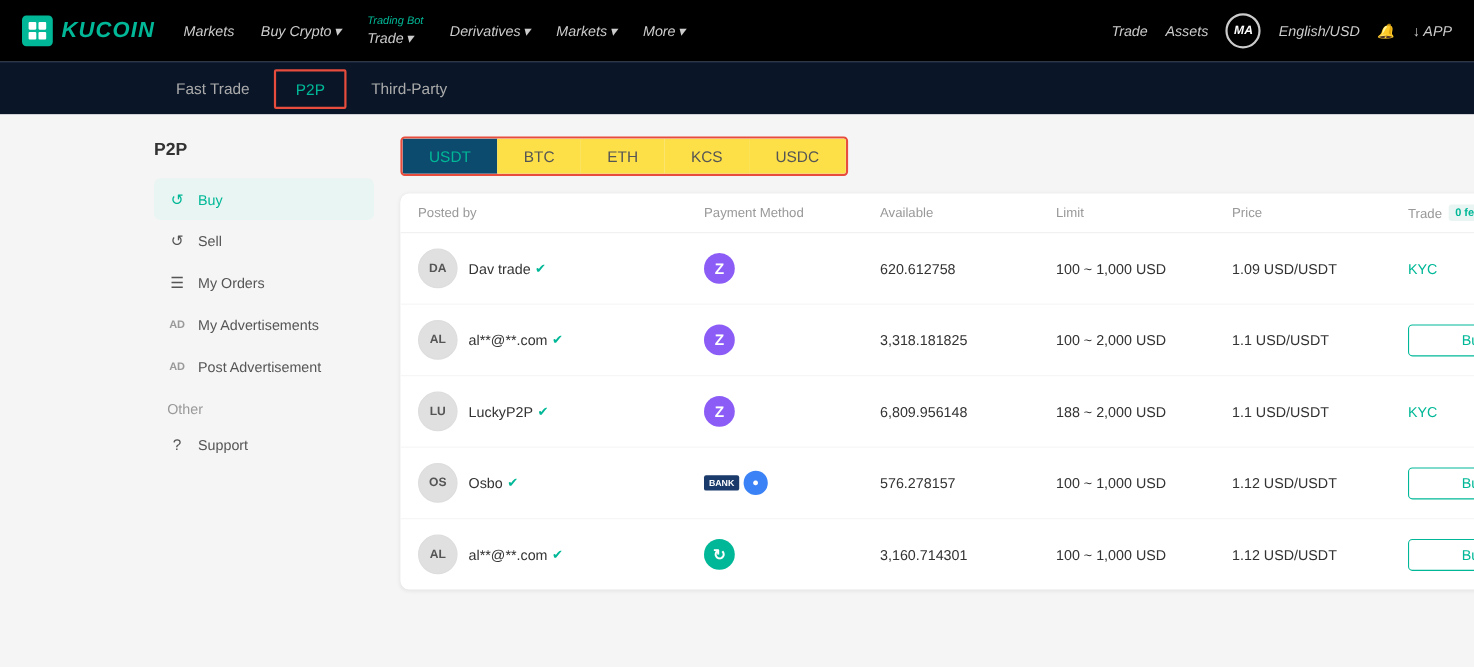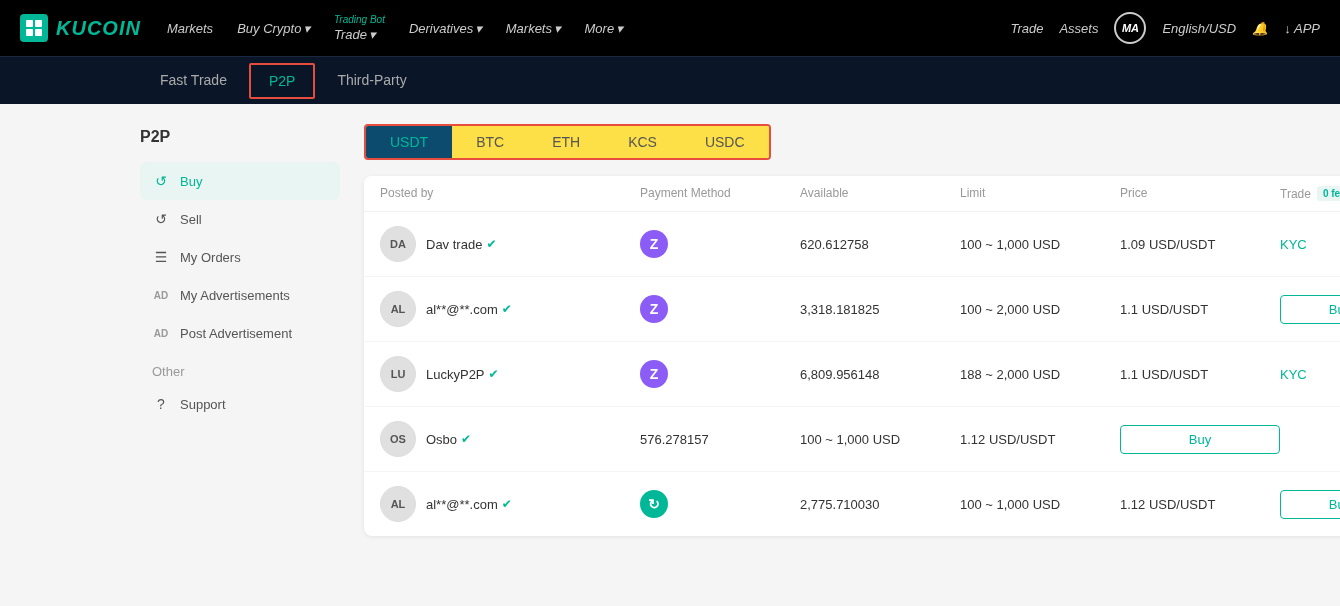--- a/index.html
+++ b/index.html
@@ -463,38 +463,42 @@
       </div>
 
       <div class="table-row">
         <div class="posted-by">
           <div class="user-avatar">OS</div>
           <span class="user-name">
             <span>Osbo</span>
             <span class="verified-icon">✔</span>
           </span>
         </div>
+        <div class="payment-icons-row">
+          <span class="bank-icon">BANK</span>
+          <div class="payment-icon blue" style="width:22px; height:22px; font-size:10px;">●</div>
+        </div>
         <span class="available-val">576.278157</span>
         <span class="limit-val">100 ~ 1,000 USD</span>
         <span class="price-val">1.12 USD/USDT</span>
         <button class="action-btn">Buy</button>
       </div>
 
       <div class="table-row">
         <div class="posted-by">
           <div class="user-avatar">AL</div>
           <span class="user-name">
             <span>al**@**.com</span>
             <span class="verified-icon">✔</span>
           </span>
         </div>
         <div class="payment-icons-row">
           <div class="payment-icon blue" style="background:#00b897;">↻</div>
         </div>
-        <span class="available-val">2,775.710030</span>
+        <span class="available-val">3,160.714301</span>
         <span class="limit-val">100 ~ 1,000 USD</span>
         <span class="price-val">1.12 USD/USDT</span>
         <button class="action-btn">Buy</button>
       </div>
 
     </div>
   </div>
 </div>
 
 </body></html>

